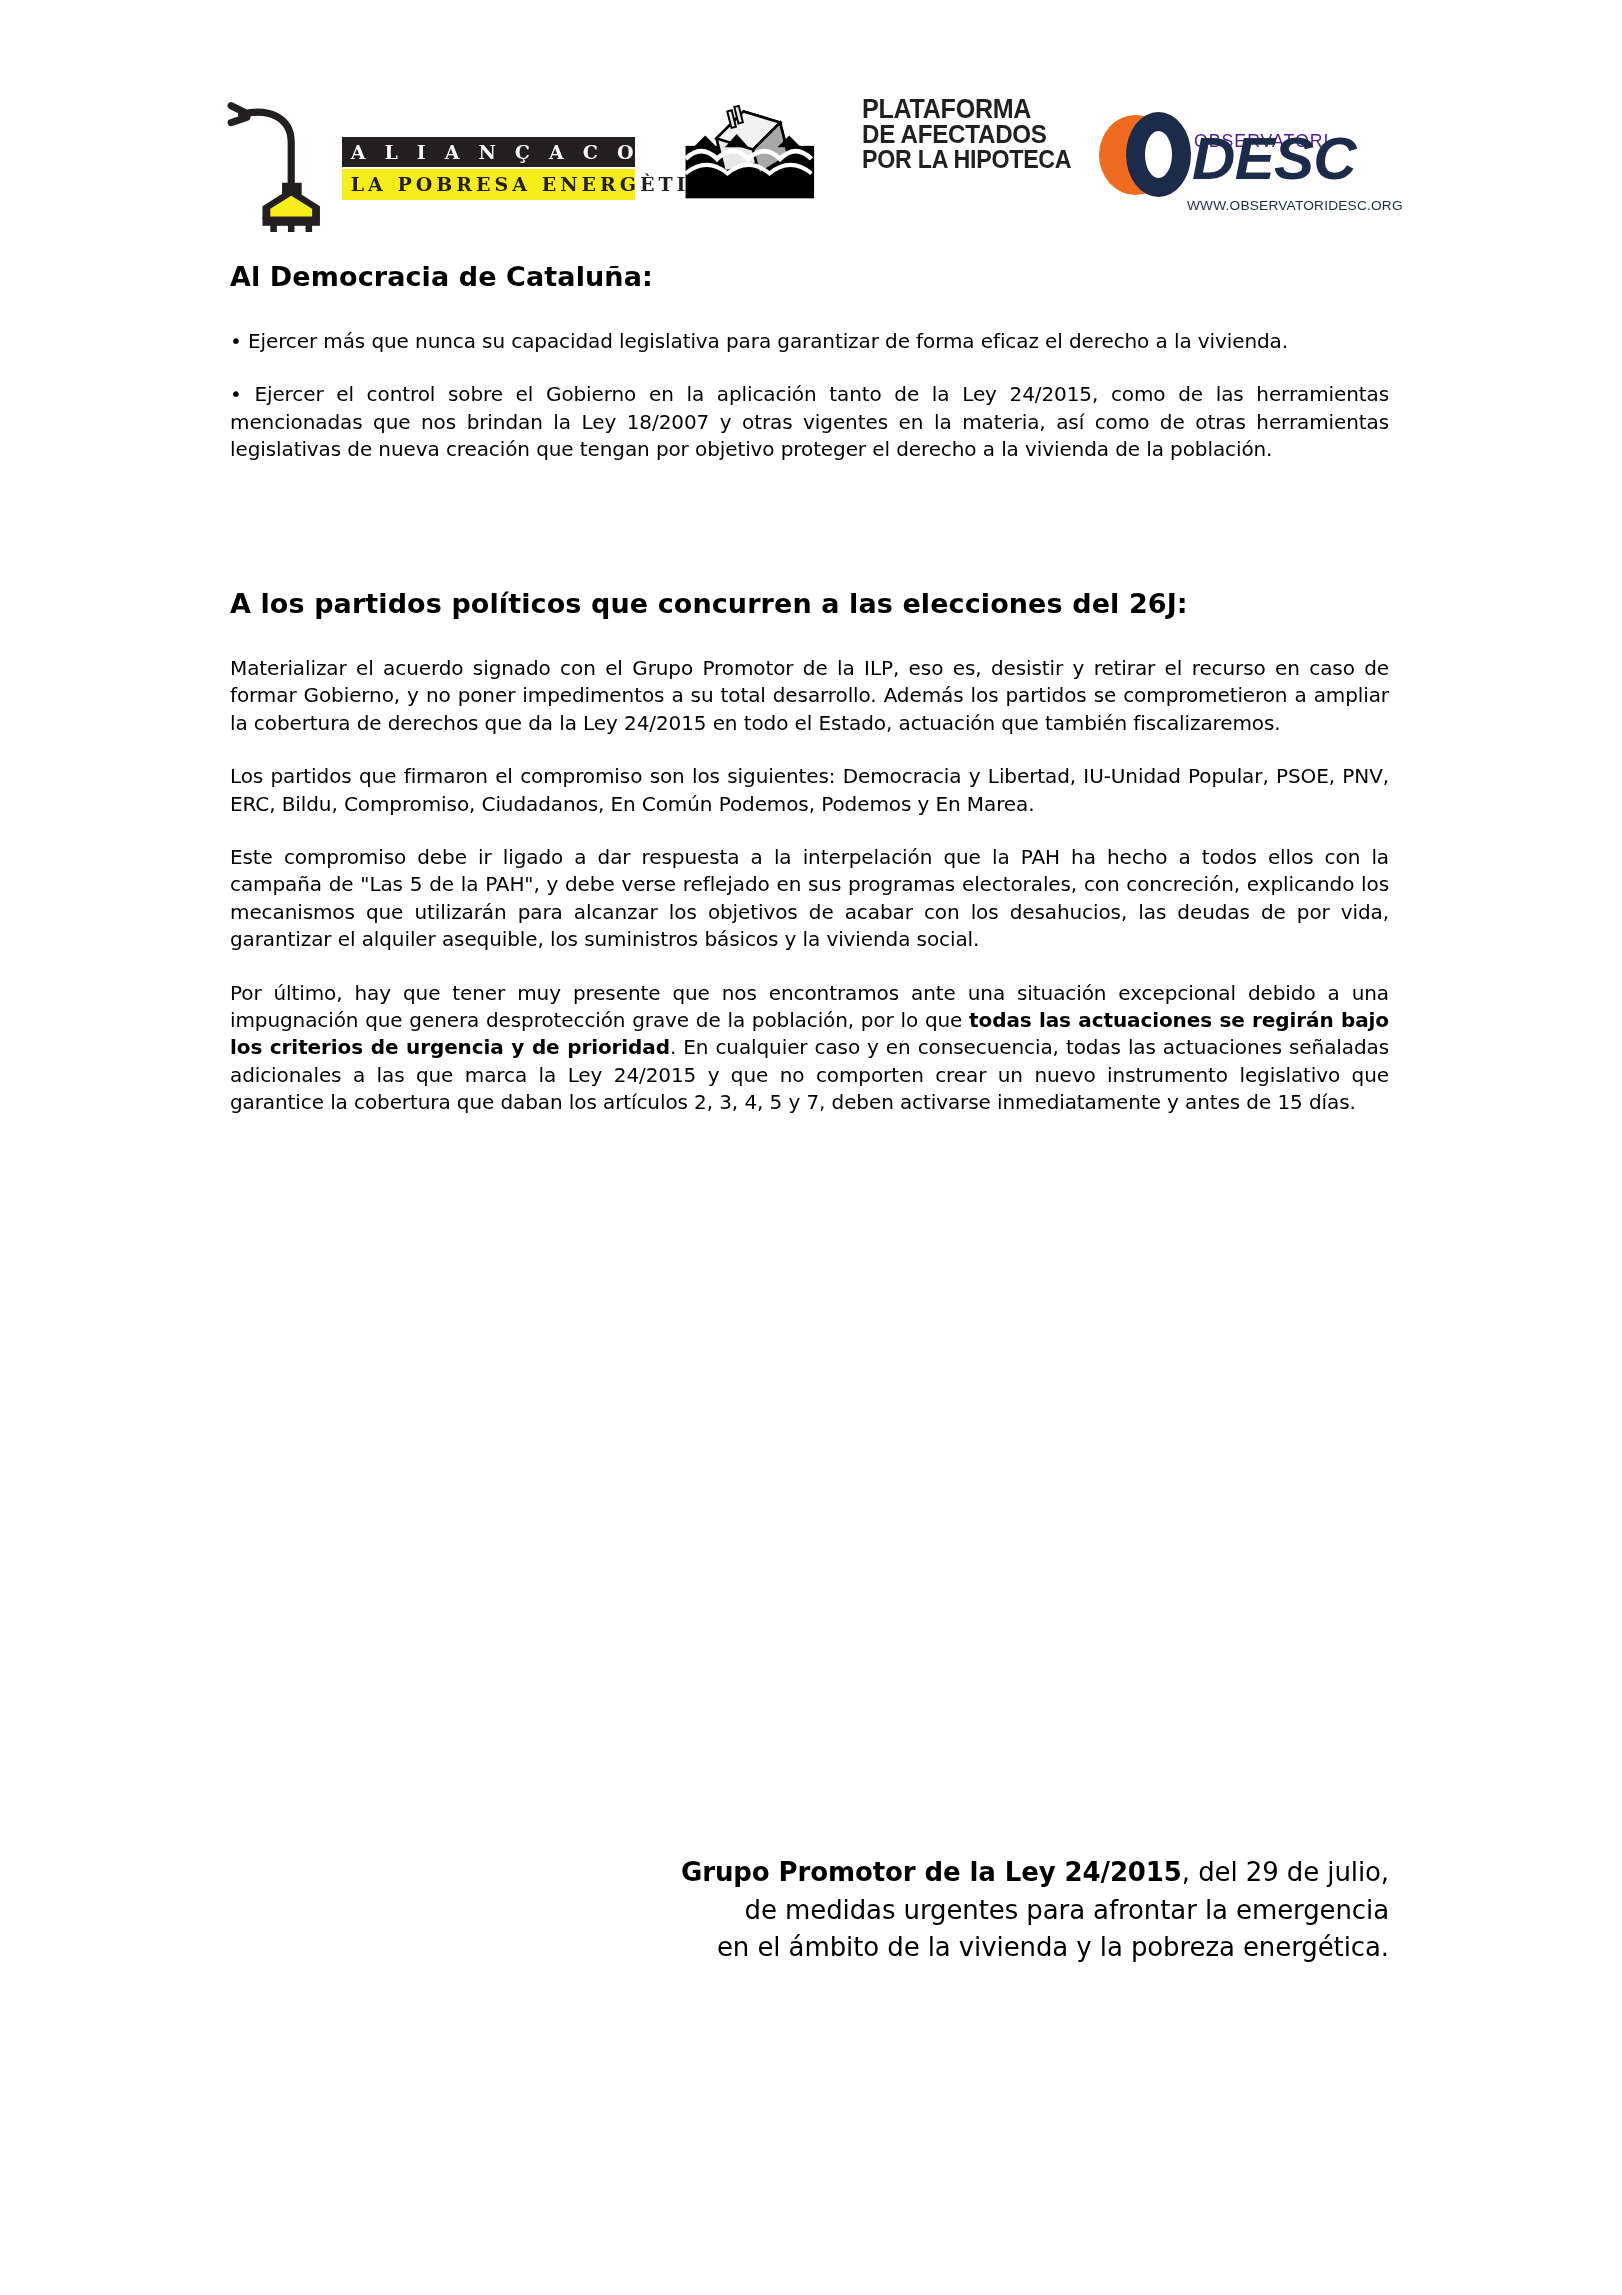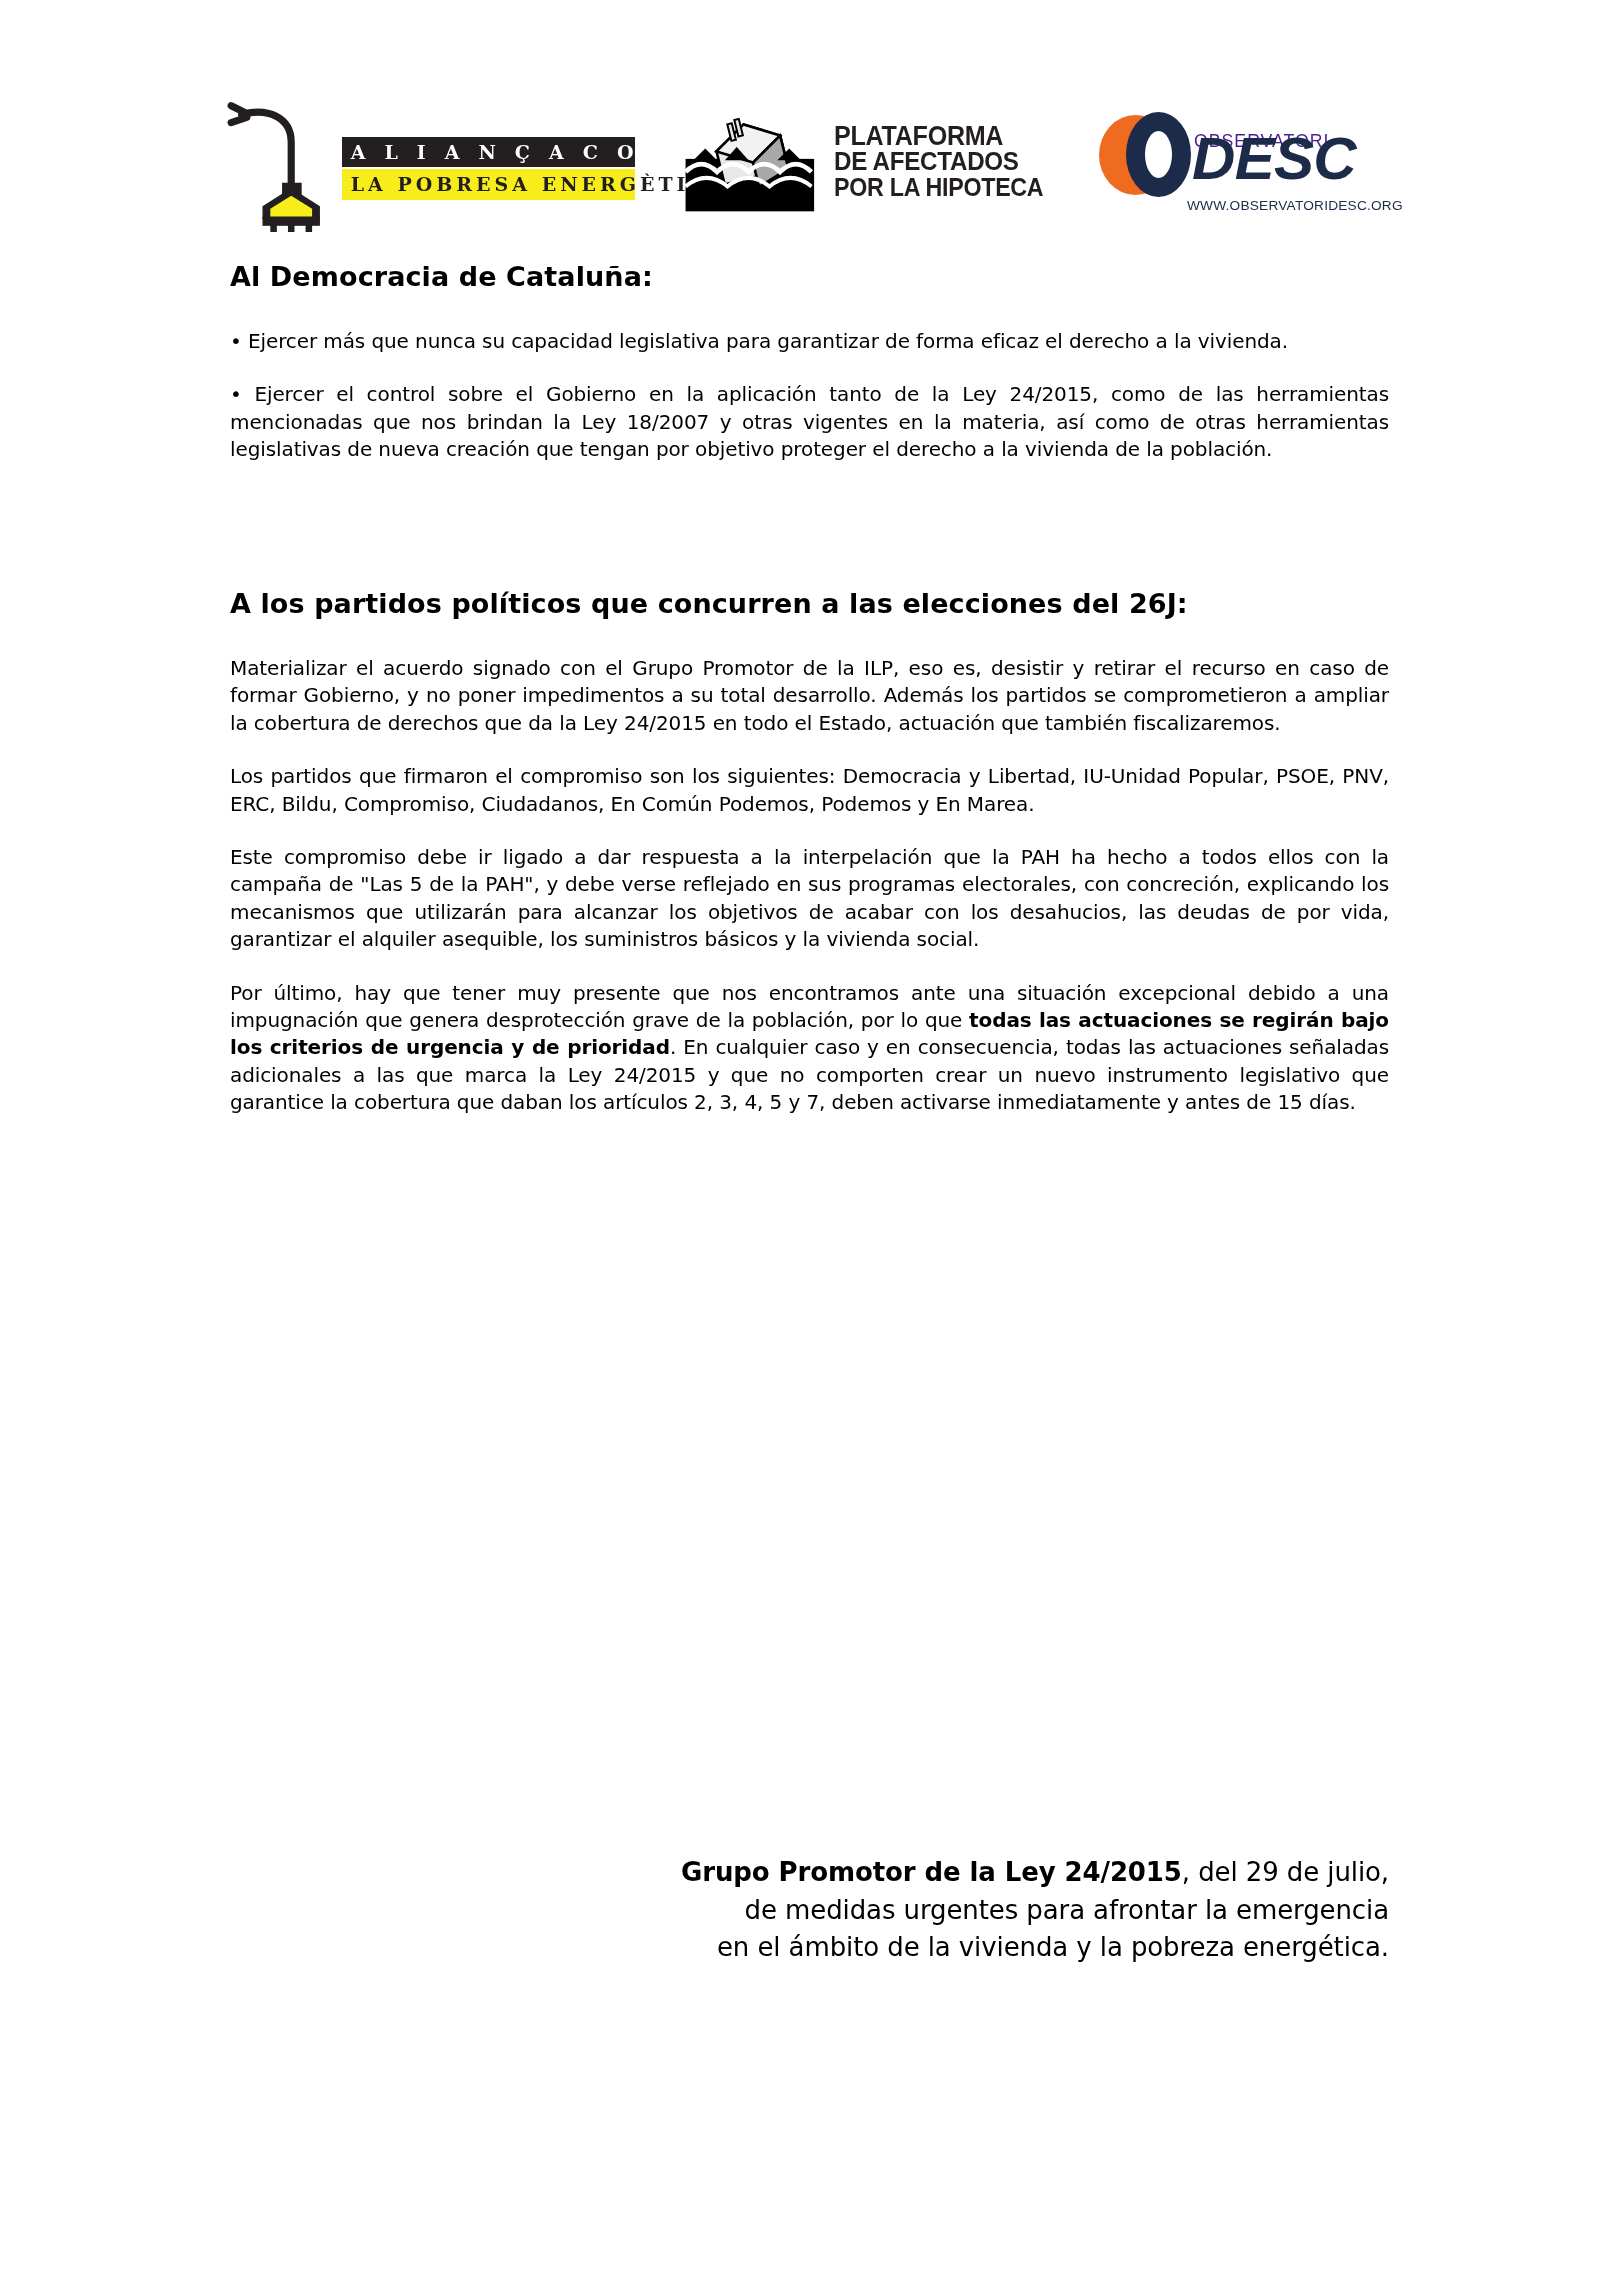--- a/index.html
+++ b/index.html
@@ -79,23 +79,24 @@
     letter-spacing: 4px;
     margin-top: 2.6px;
   }
 
   
   .logo-pah {
     position: relative;
     width: 366px;
     height: 131px;
     display: flex;
-    align-items: center;
+    align-items: flex-start;
     flex: 0 0 auto;
     margin-left: 38px;
+    gap: 28px;
   }
   .pah-icon {
     width: 141px;
     height: 105px;
     position: relative;
     flex: 0 0 auto;
   }
   .pah-text {
     margin-left: 14.4px;
     line-height: 0.97;

